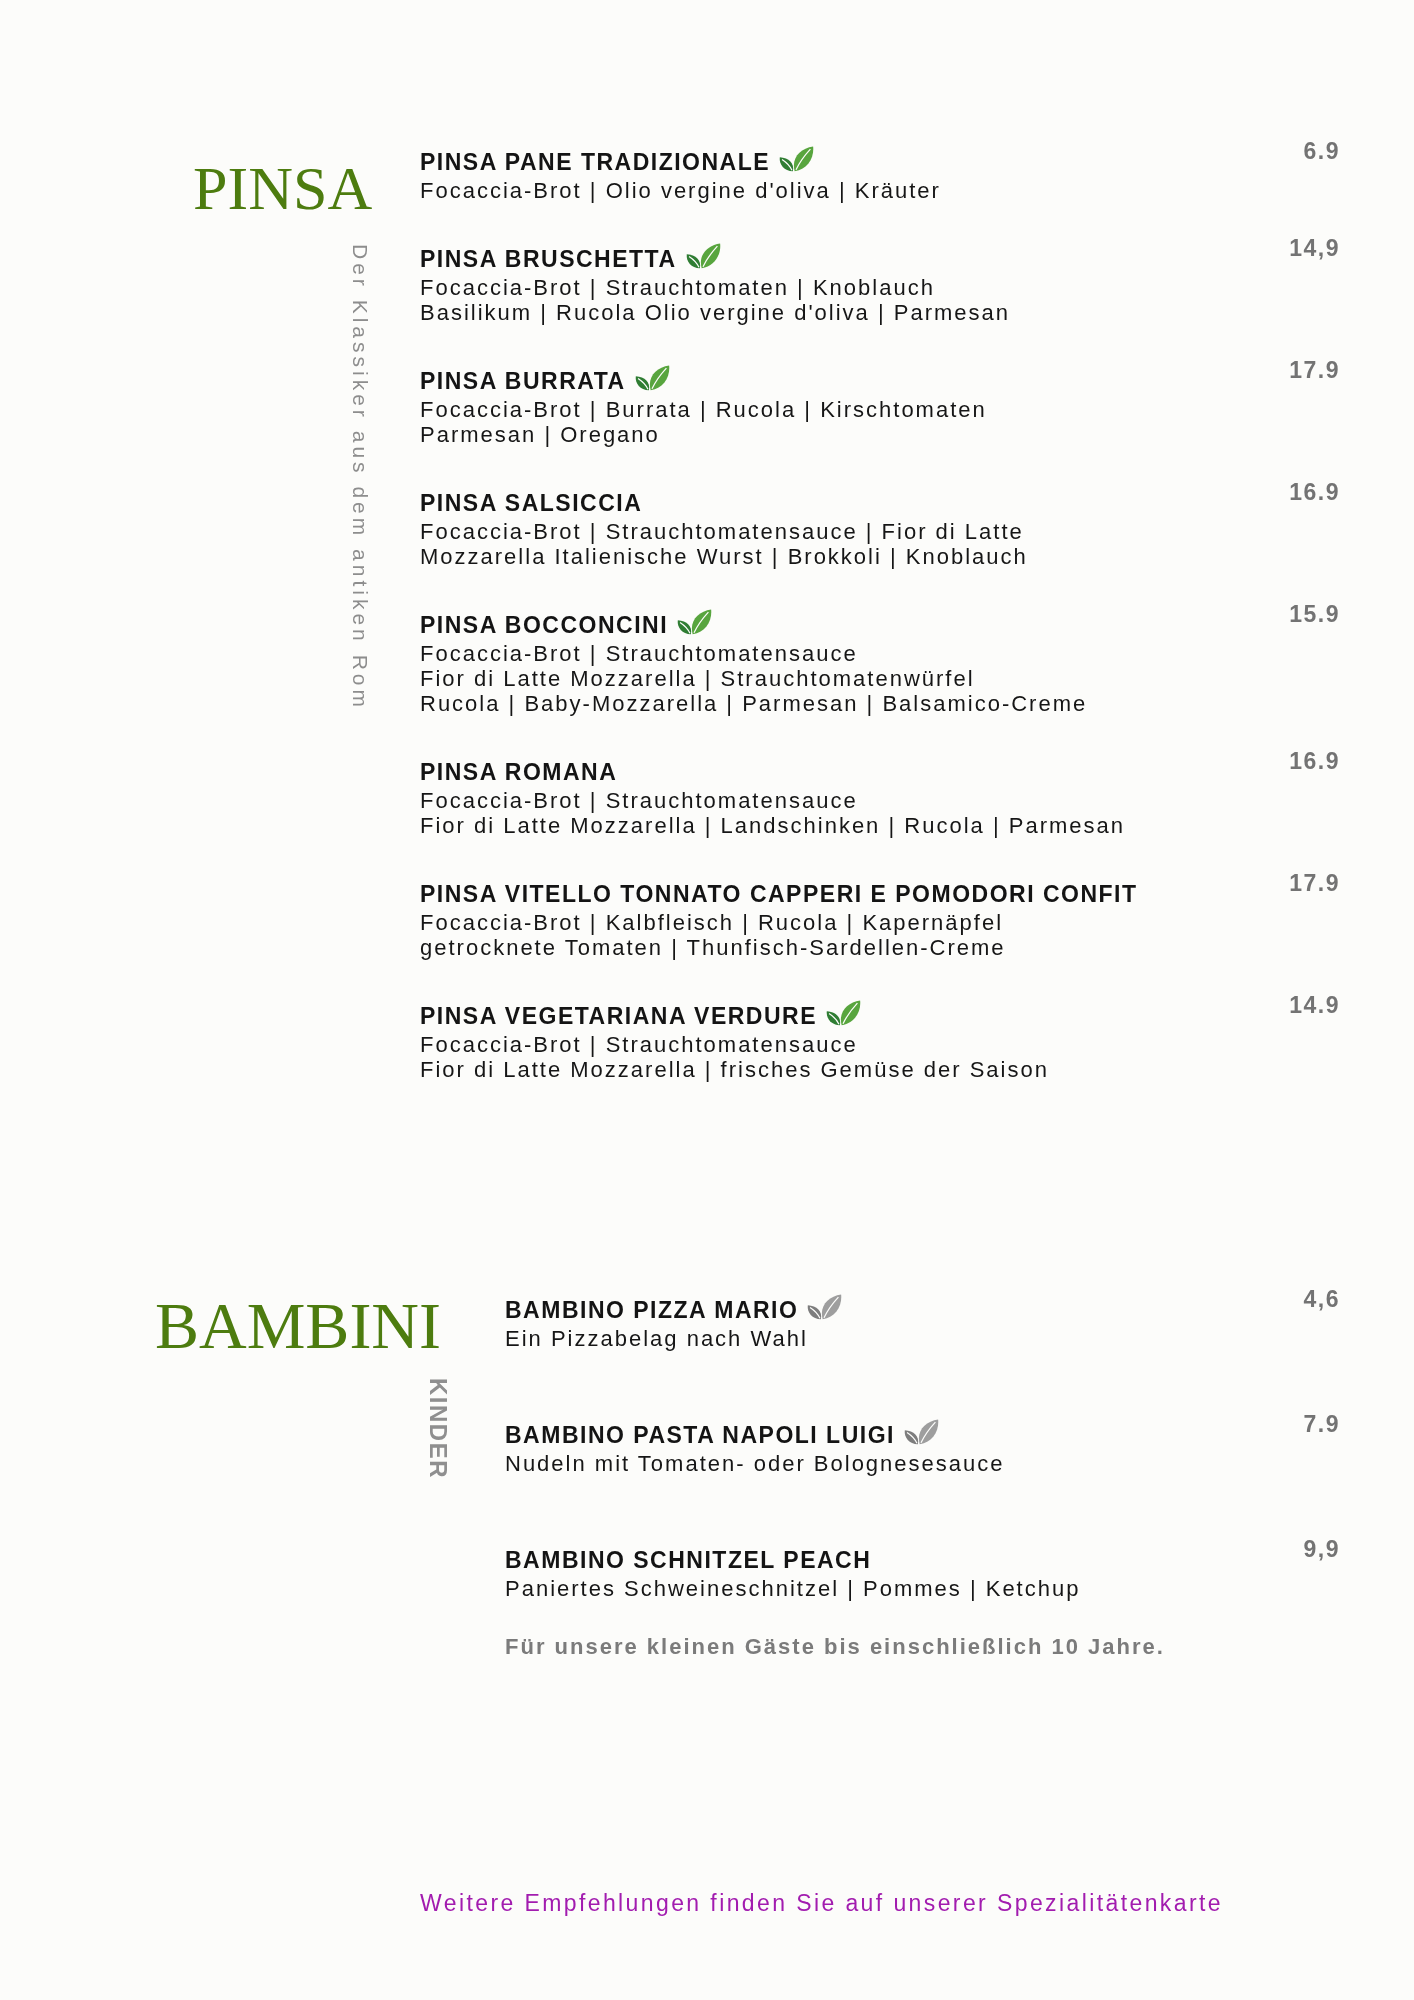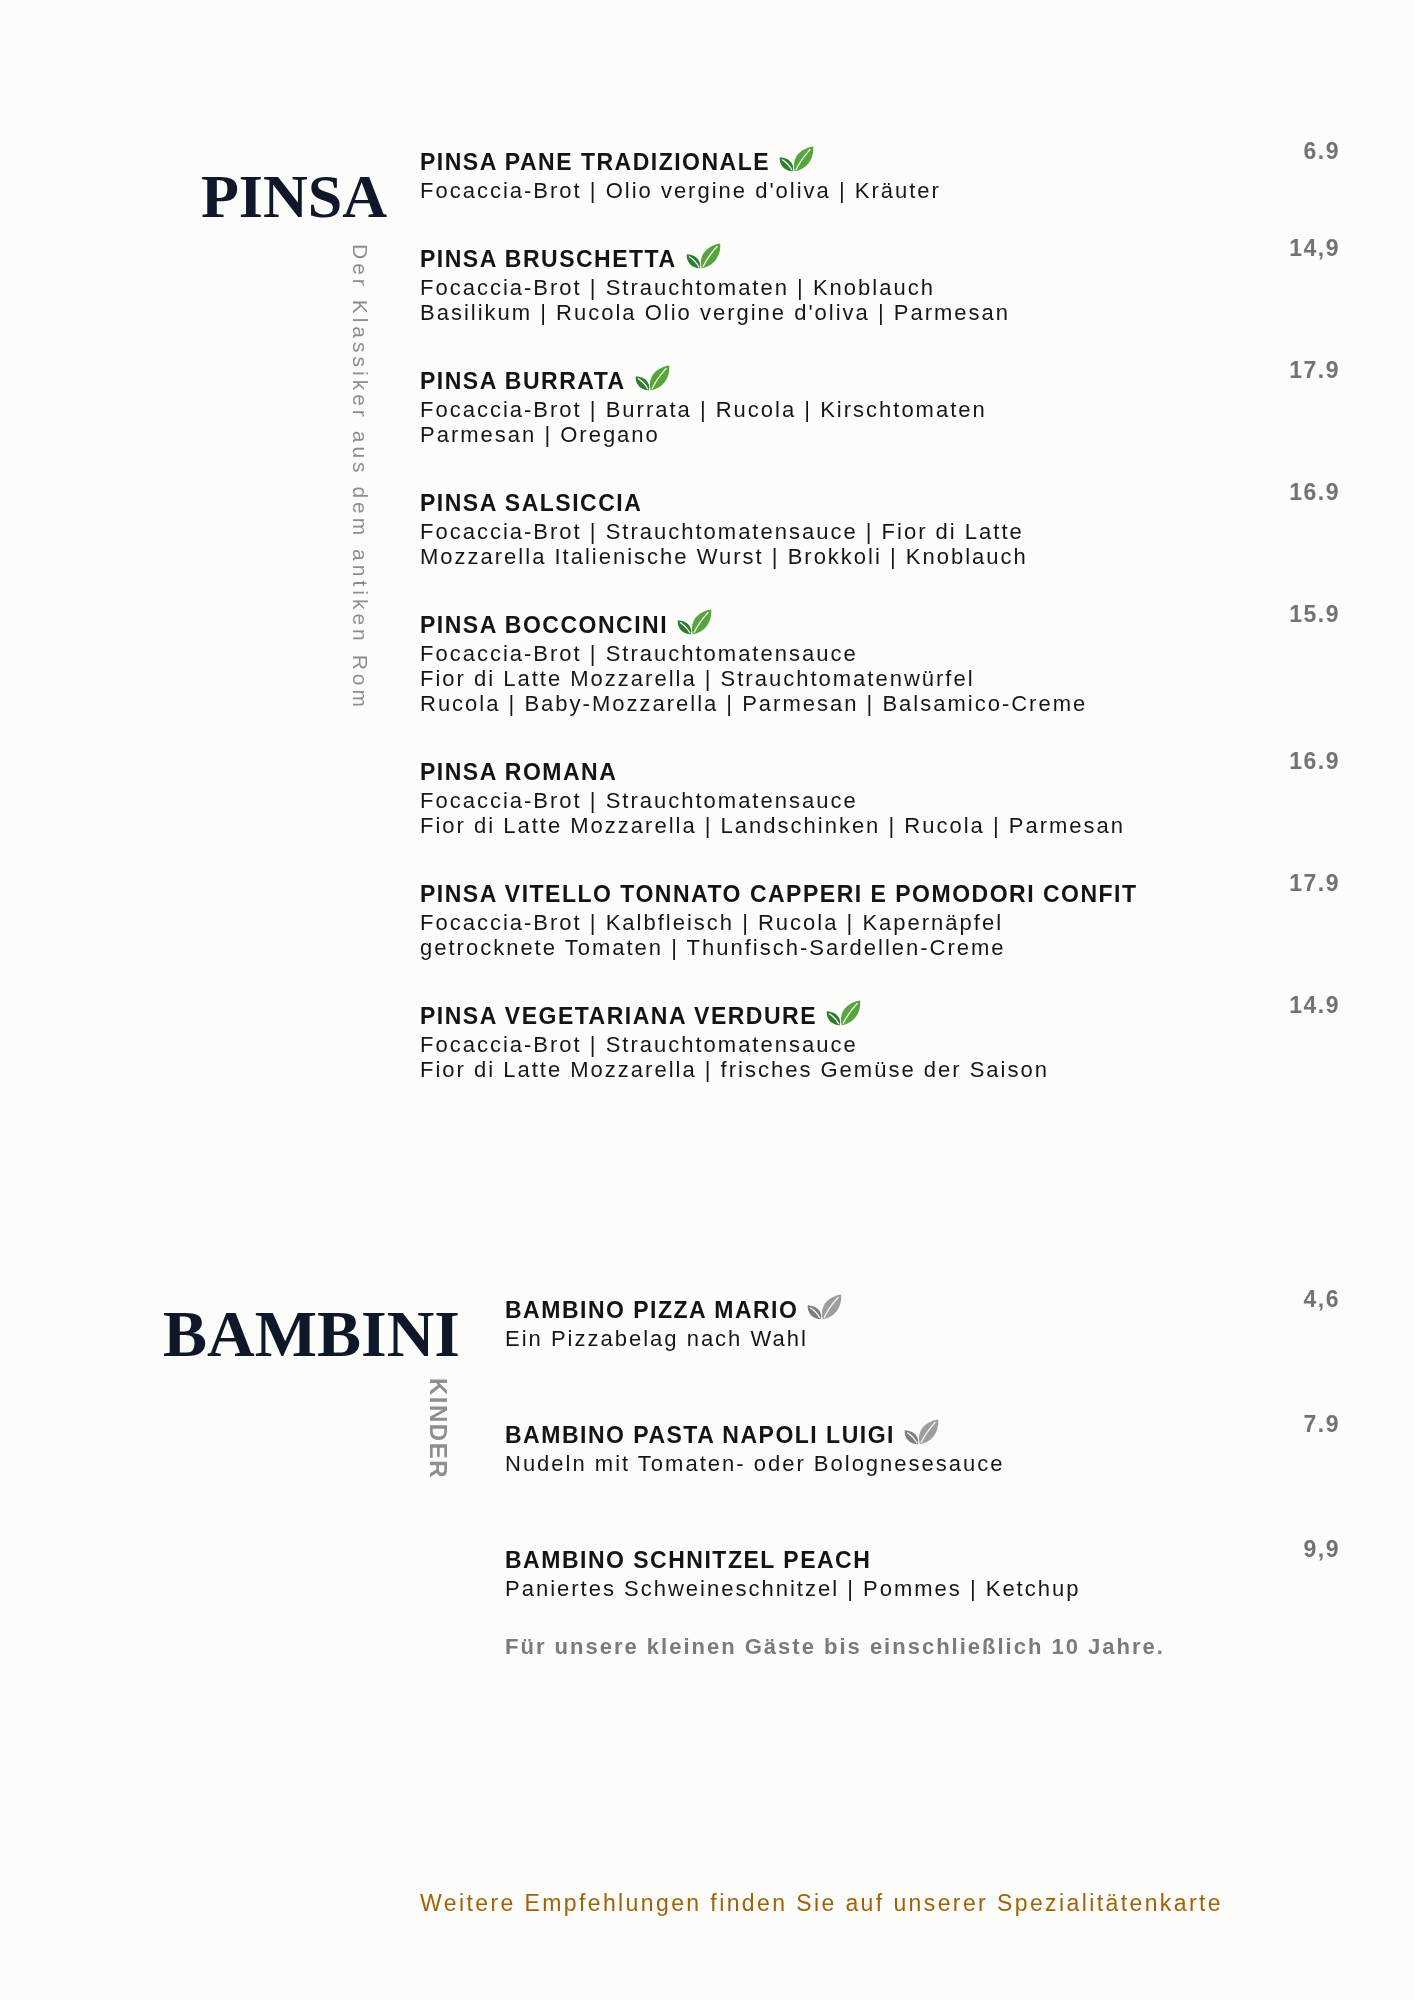--- a/index.html
+++ b/index.html
@@ -12,24 +12,24 @@
     width:1414px;
     height:2000px;
     margin:0 auto;
     background:#fcfcfa;
     overflow:hidden;
   }
 
   
   .section-title{
     position:absolute;
-    margin:16px;
+    margin:8px;
     font-family:"Liberation Serif", serif;
-    font-weight:bold;
-    color:#0f172a;
+    font-weight:normal;
+    color:#4d7c0f;
     letter-spacing:0px;
     line-height:1.05;
   }
   .section-pinsa .section-title{ left:185px; top:148px; font-size:62px; }
   .section-bambini .section-title{ left:147px; top:1283px; font-size:66px; }
 
   
   .side-note{
     position:absolute;
     writing-mode:vertical-rl;
@@ -106,21 +106,21 @@
     font-weight:bold;
     letter-spacing:2px;
     color:#7b7b7b;
     white-space:nowrap;
   }
   .page-footer{
     position:absolute;
     left:420px; top:1890px;
     font-size:23px;
     letter-spacing:2.4px;
-    color:#a16207;
+    color:#a21caf;
     white-space:nowrap;
   }
 </style>
 </head>
 <body>
 
 <div class="page">
 
   <section class="section section-pinsa">
     <h1 class="section-title">PINSA</h1>

